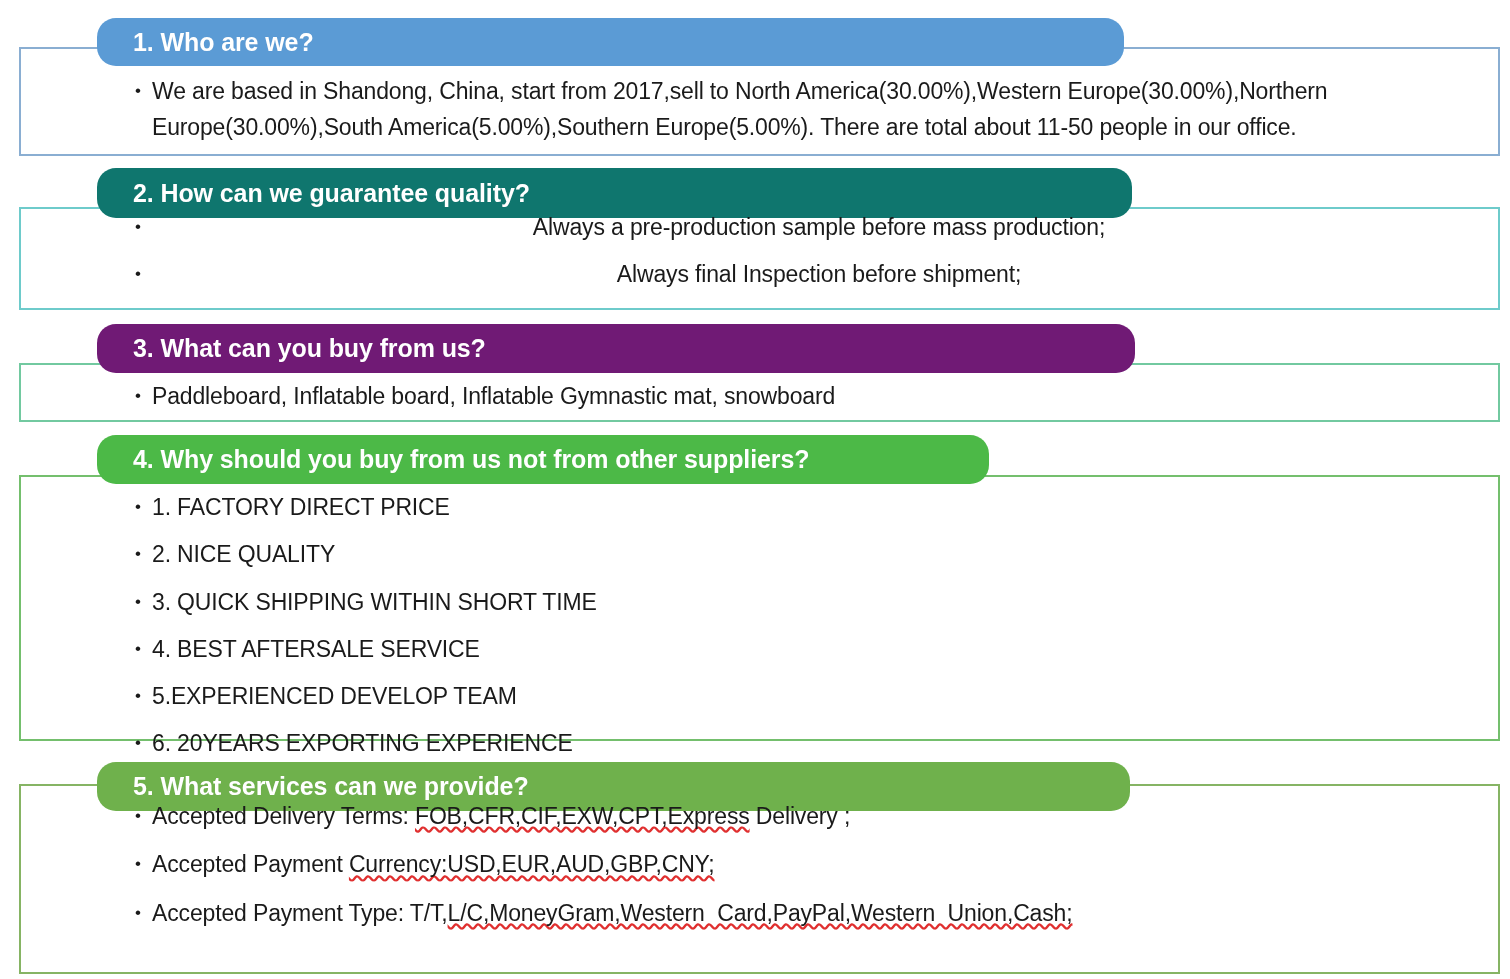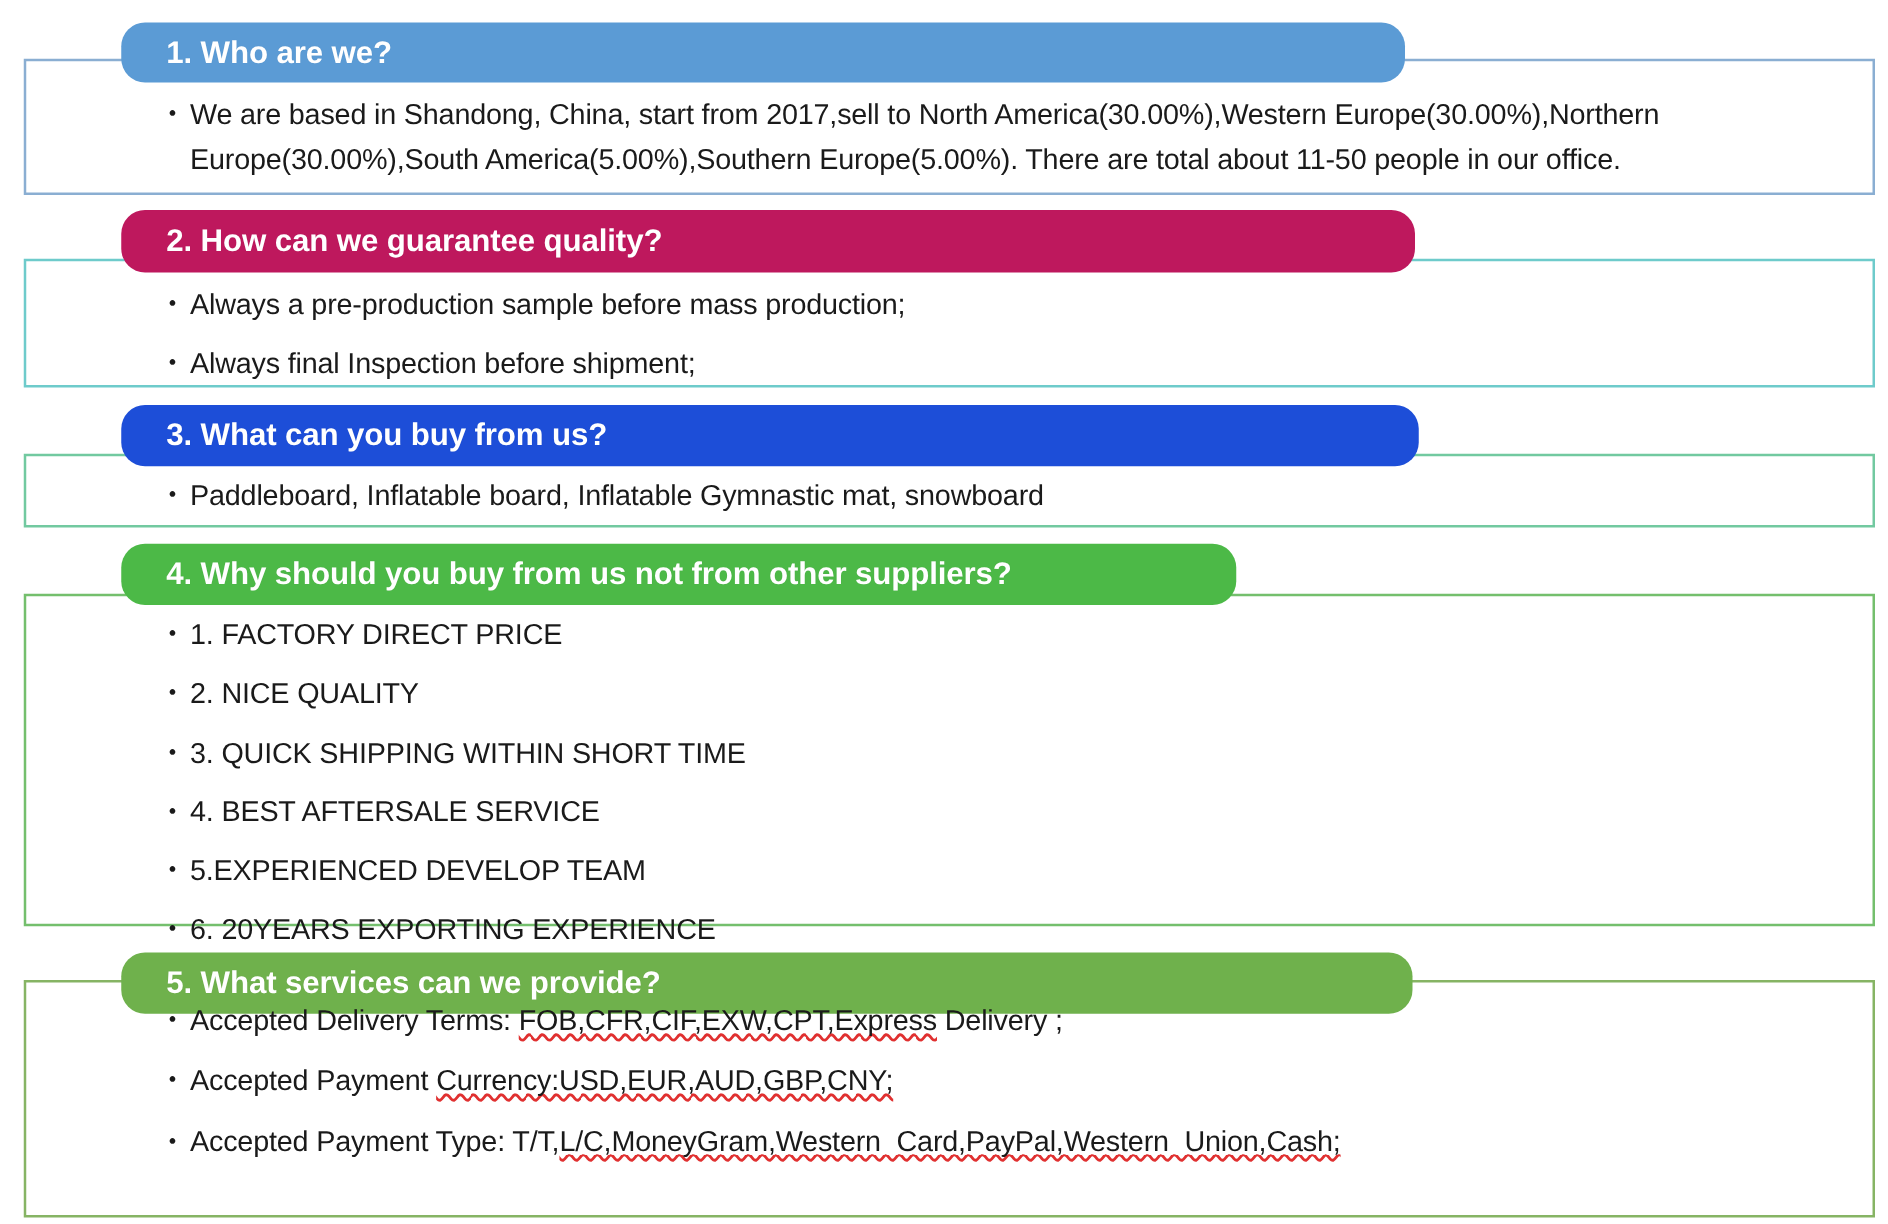--- a/index.html
+++ b/index.html
@@ -100,21 +100,21 @@
 
   
   #sec-1 .faq-box    { top: 47px;  height: 109px; border-color: #8aaed2; }
   #sec-1 .faq-header { top: 18px;  width: 1027px; height: 48px; font-size: 25px; background: #5b9bd5; }
   #sec-1 .faq-body   { top: 76px; }
   #sec-1 .faq-body .faq-line { margin-bottom: 5px; }
 
   
   #sec-2 .faq-box    { top: 207px; height: 103px; border-color: #6ecbcb; }
   #sec-2 .faq-header { top: 168px; width: 1035px; height: 50px; font-size: 25px; background: #4fc9c9; }
-  #sec-2 .faq-body   { top: 228px; }
+  #sec-2 .faq-body   { top: 212px; text-align: center; }
   #sec-2 .faq-body .faq-line { margin-bottom: 16px; }
 
   
   #sec-3 .faq-box    { top: 363px; height: 59px; border-color: #72c9a0; }
   #sec-3 .faq-header { top: 324px; width: 1038px; height: 49px; font-size: 25px; background: #4fc18a; }
   #sec-3 .faq-body   { top: 381px; }
 
   
   #sec-4 .faq-box    { top: 475px; height: 266px; border-color: #74bf6d; }
   #sec-4 .faq-header { top: 435px; width: 892px; height: 49px; font-size: 25px; background: #4cb947; }
@@ -136,30 +136,30 @@
     <div class="faq-box"></div>
     <div class="faq-header" style="background: rgb(91, 155, 213);">1. Who are we?</div>
     <div class="faq-body">
       <div class="faq-line">We are based in Shandong, China, start from 2017,sell to North America(30.00%),Western Europe(30.00%),Northern</div>
       <div class="faq-line nobullet cont">Europe(30.00%),South America(5.00%),Southern Europe(5.00%). There are total about 11-50 people in our office.</div>
     </div>
   </div>
 
   <div class="faq-section" id="sec-2">
     <div class="faq-box"></div>
-    <div class="faq-header" style="background: #be185d;">2. How can we guarantee quality?</div>
+    <div class="faq-header" style="background: #0f766e;">2. How can we guarantee quality?</div>
     <div class="faq-body">
       <div class="faq-line">Always a pre-production sample before mass production;</div>
       <div class="faq-line">Always final Inspection before shipment;</div>
     </div>
   </div>
 
   <div class="faq-section" id="sec-3">
     <div class="faq-box"></div>
-    <div class="faq-header" style="background: #1d4ed8;">3. What can you buy from us?</div>
+    <div class="faq-header" style="background: #701a75;">3. What can you buy from us?</div>
     <div class="faq-body">
       <div class="faq-line">Paddleboard, Inflatable board, Inflatable Gymnastic mat, snowboard</div>
     </div>
   </div>
 
   <div class="faq-section" id="sec-4">
     <div class="faq-box"></div>
     <div class="faq-header" style="background: rgb(76, 185, 71);">4. Why should you buy from us not from other suppliers?</div>
     <div class="faq-body">
       <div class="faq-line">1. FACTORY DIRECT PRICE</div>

